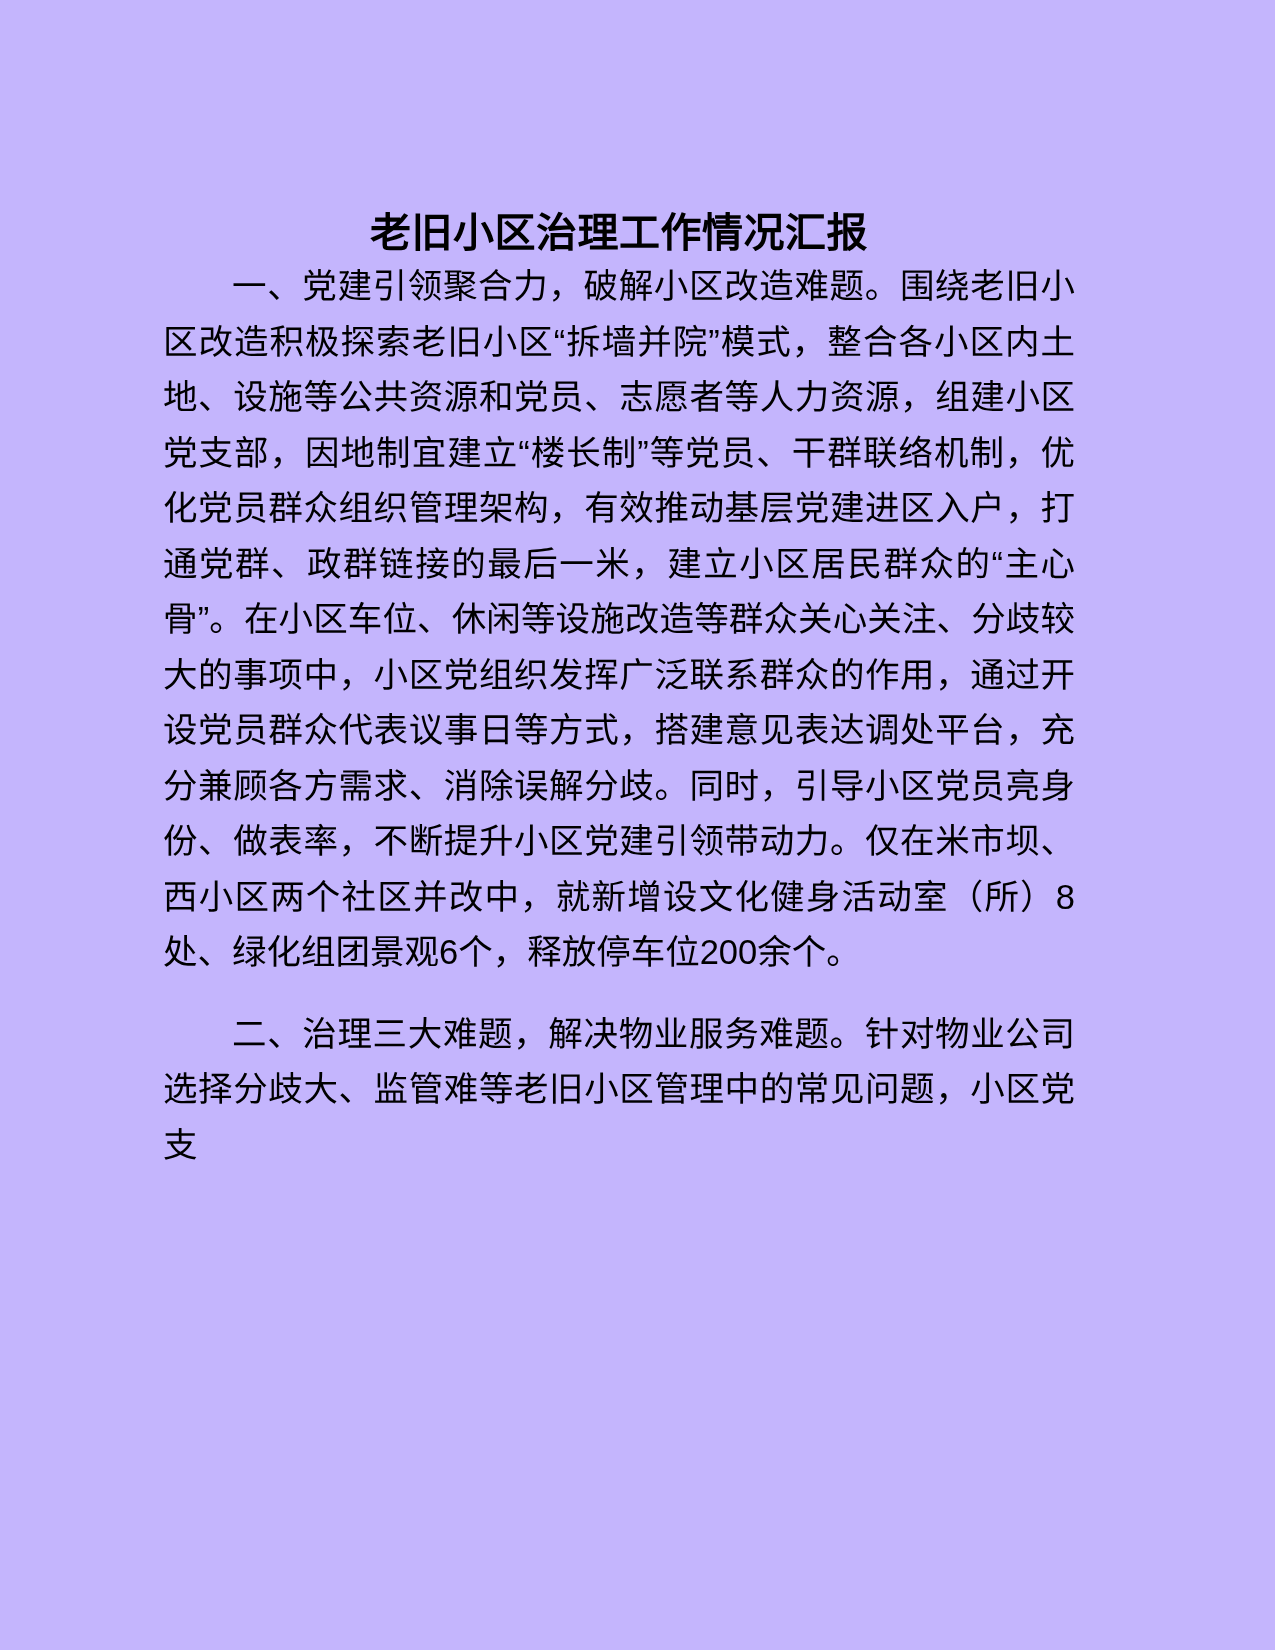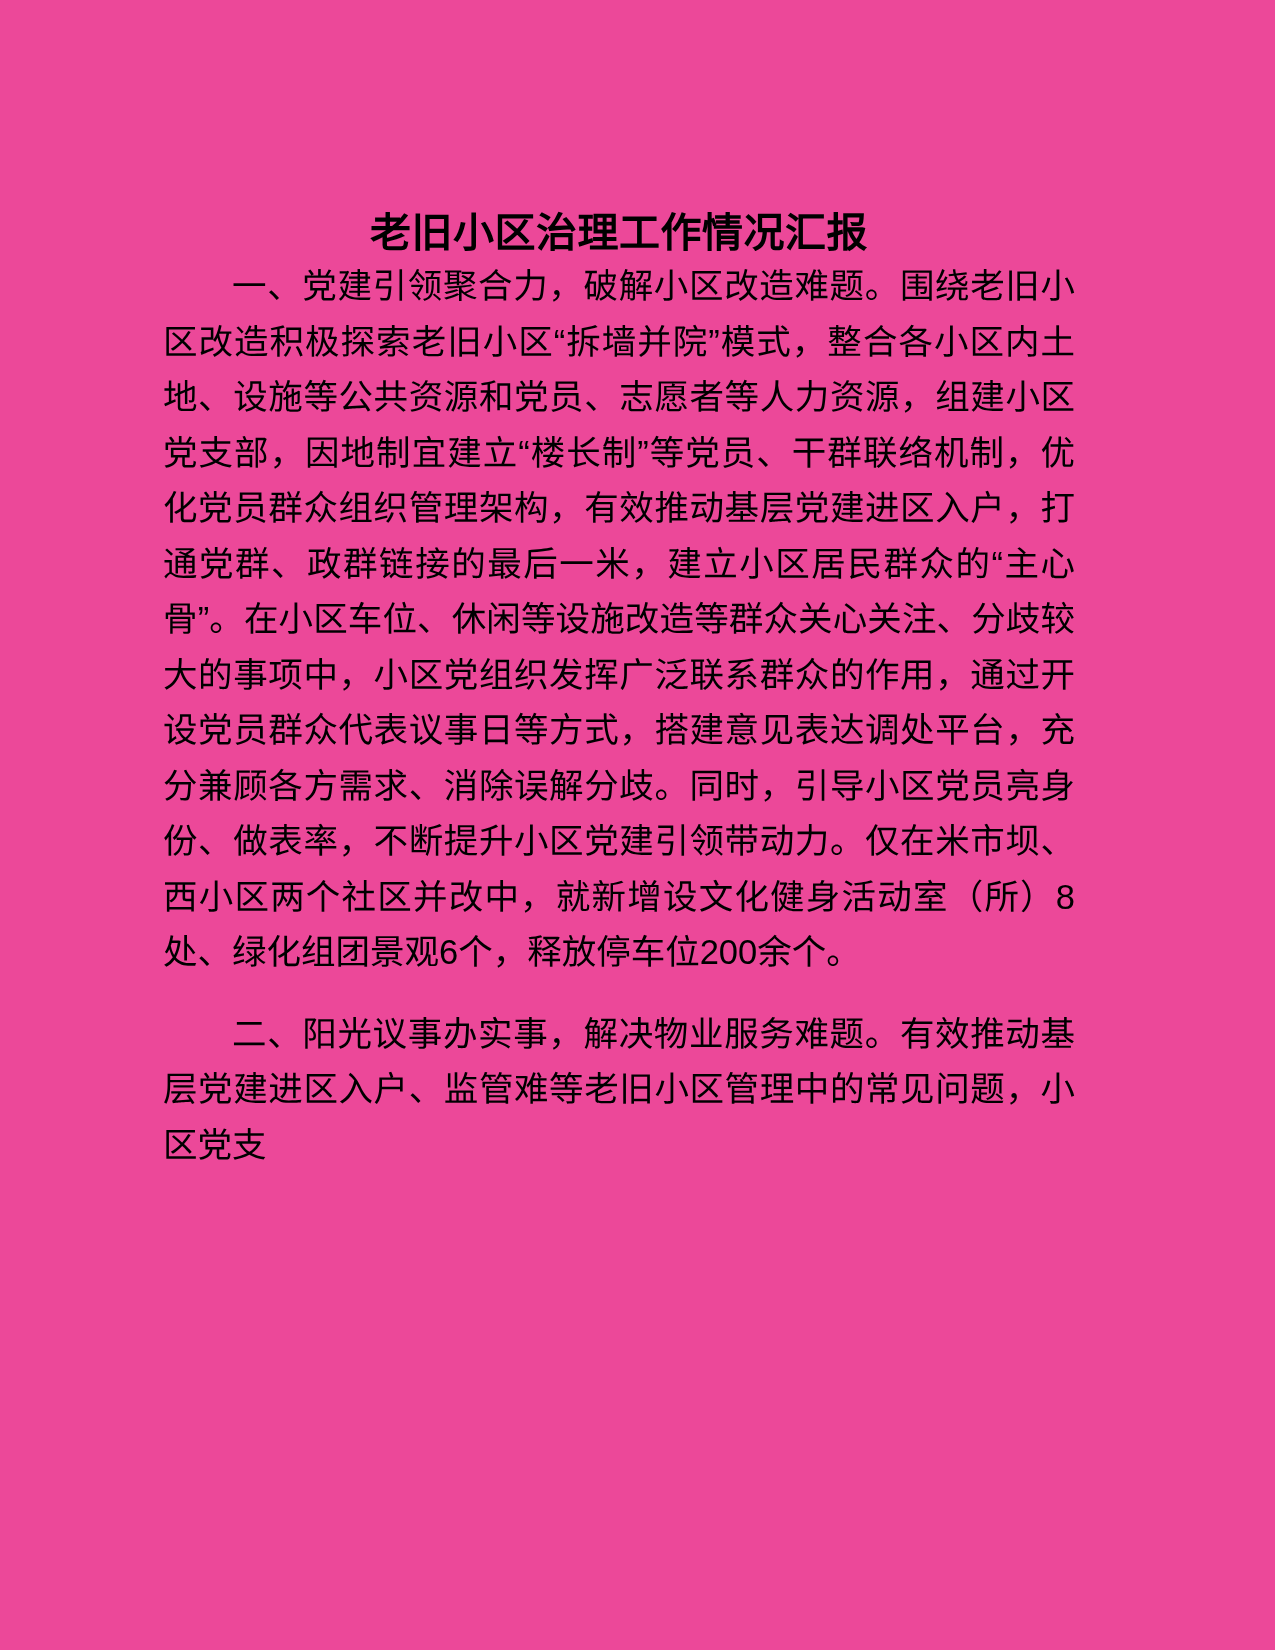--- a/index.html
+++ b/index.html
@@ -10,21 +10,21 @@
   }
   body {
     font-family: "Liberation Sans", "DejaVu Sans", sans-serif;
     color: #000000;
   }
   .page {
     position: relative;
     width: 1275px;
     height: 1650px;
     margin: 0 auto;
-    background: #ec4899;
+    background: #c4b5fd;
     box-sizing: border-box;
     overflow: hidden;
   }
   .page-body {
     position: absolute;
     left: 163px;
     top: 0;
     width: 912px;
   }
   .doc-title {
@@ -65,16 +65,16 @@
 <body>
 
 <div class="page">
   <div class="page-body">
 
     <h1 class="doc-title">老旧小区治理工作情况汇报</h1>
 
 
     <p class="doc-paragraph">一、党建引领聚合力，破解小区改造难题。围绕老旧小区改造积极探索老旧小区“拆墙并院”模式，整合各小区内土地、设施等公共资源和党员、志愿者等人力资源，组建小区党支部，因地制宜建立“楼长制”等党员、干群联络机制，优化党员群众组织管理架构，有效推动基层党建进区入户，打通党群、政群链接的最后一米，建立小区居民群众的“主心骨”。在小区车位、休闲等设施改造等群众关心关注、分歧较大的事项中，小区党组织发挥广泛联系群众的作用，通过开设党员群众代表议事日等方式，搭建意见表达调处平台，充分兼顾各方需求、消除误解分歧。同时，引导小区党员亮身份、做表率，不断提升小区党建引领带动力。仅在米市坝、西小区两个社区并改中，就新增设文化健身活动室（所）8处、绿化组团景观6个，释放停车位200余个。</p>
 
-    <p class="doc-paragraph clipped">二、阳光议事办实事，解决物业服务难题。有效推动基层党建进区入户、监管难等老旧小区管理中的常见问题，小区党支</p>
+    <p class="doc-paragraph clipped">二、治理三大难题，解决物业服务难题。针对物业公司选择分歧大、监管难等老旧小区管理中的常见问题，小区党支</p>
 
   </div>
 </div>
 
 </body></html>

